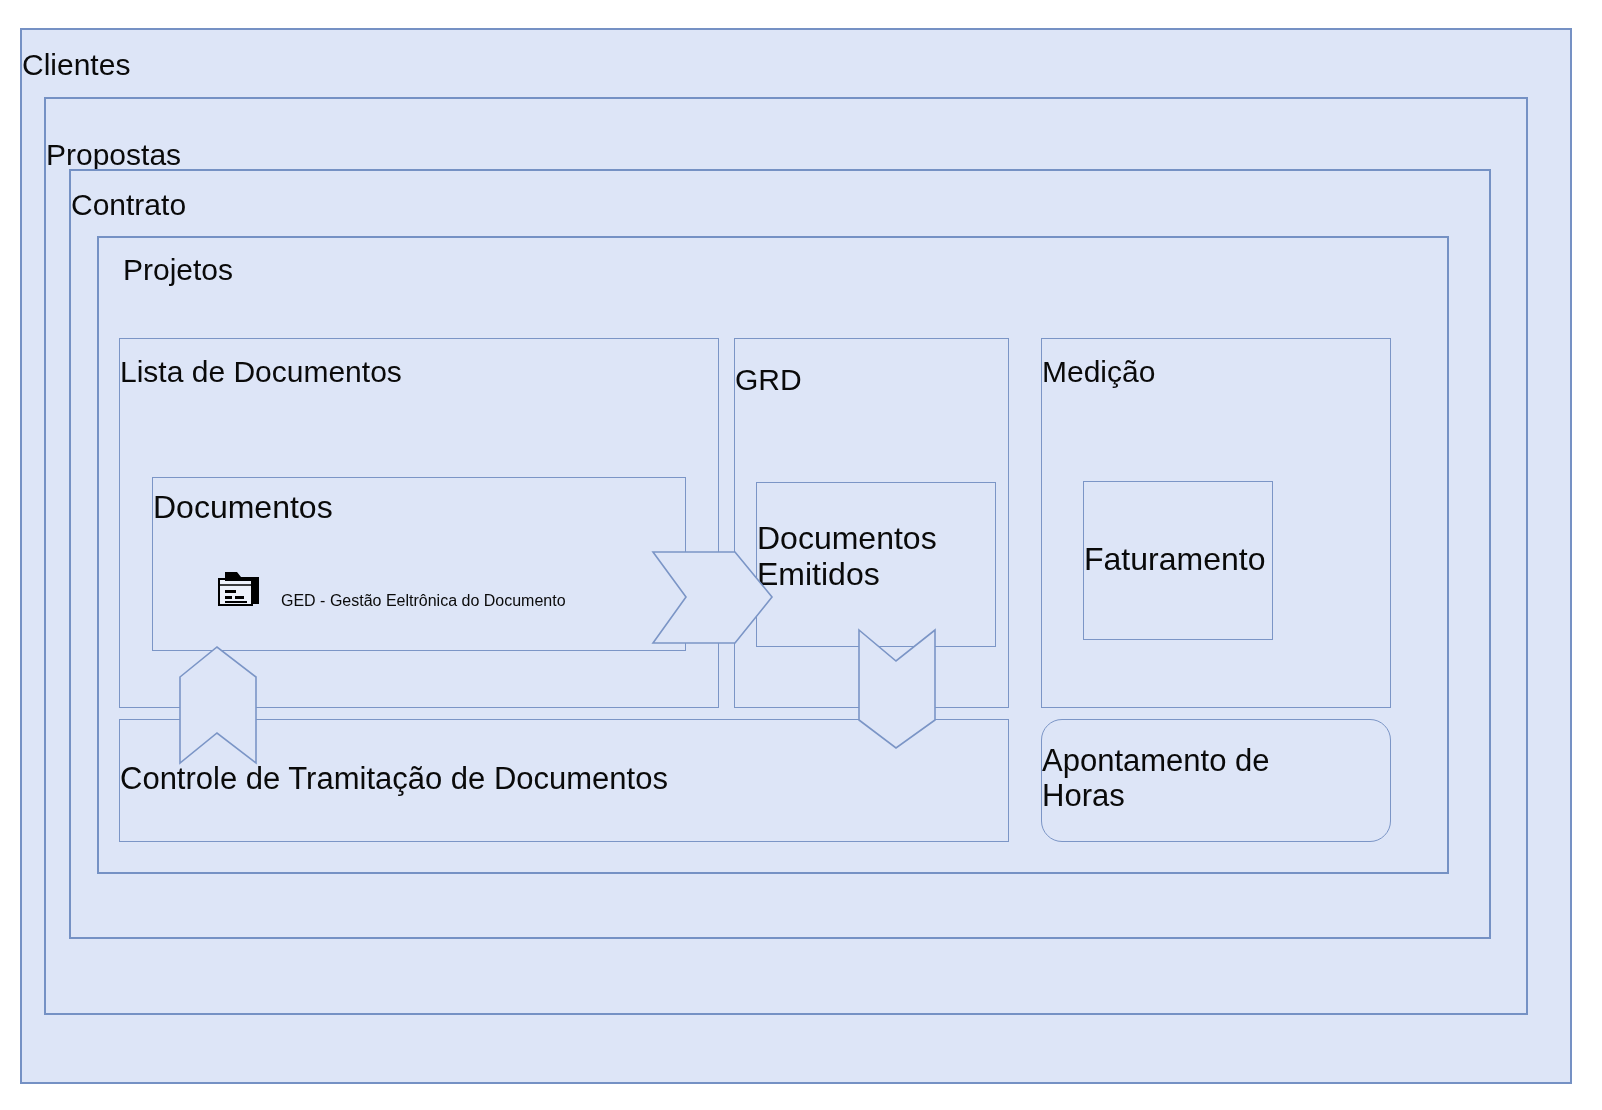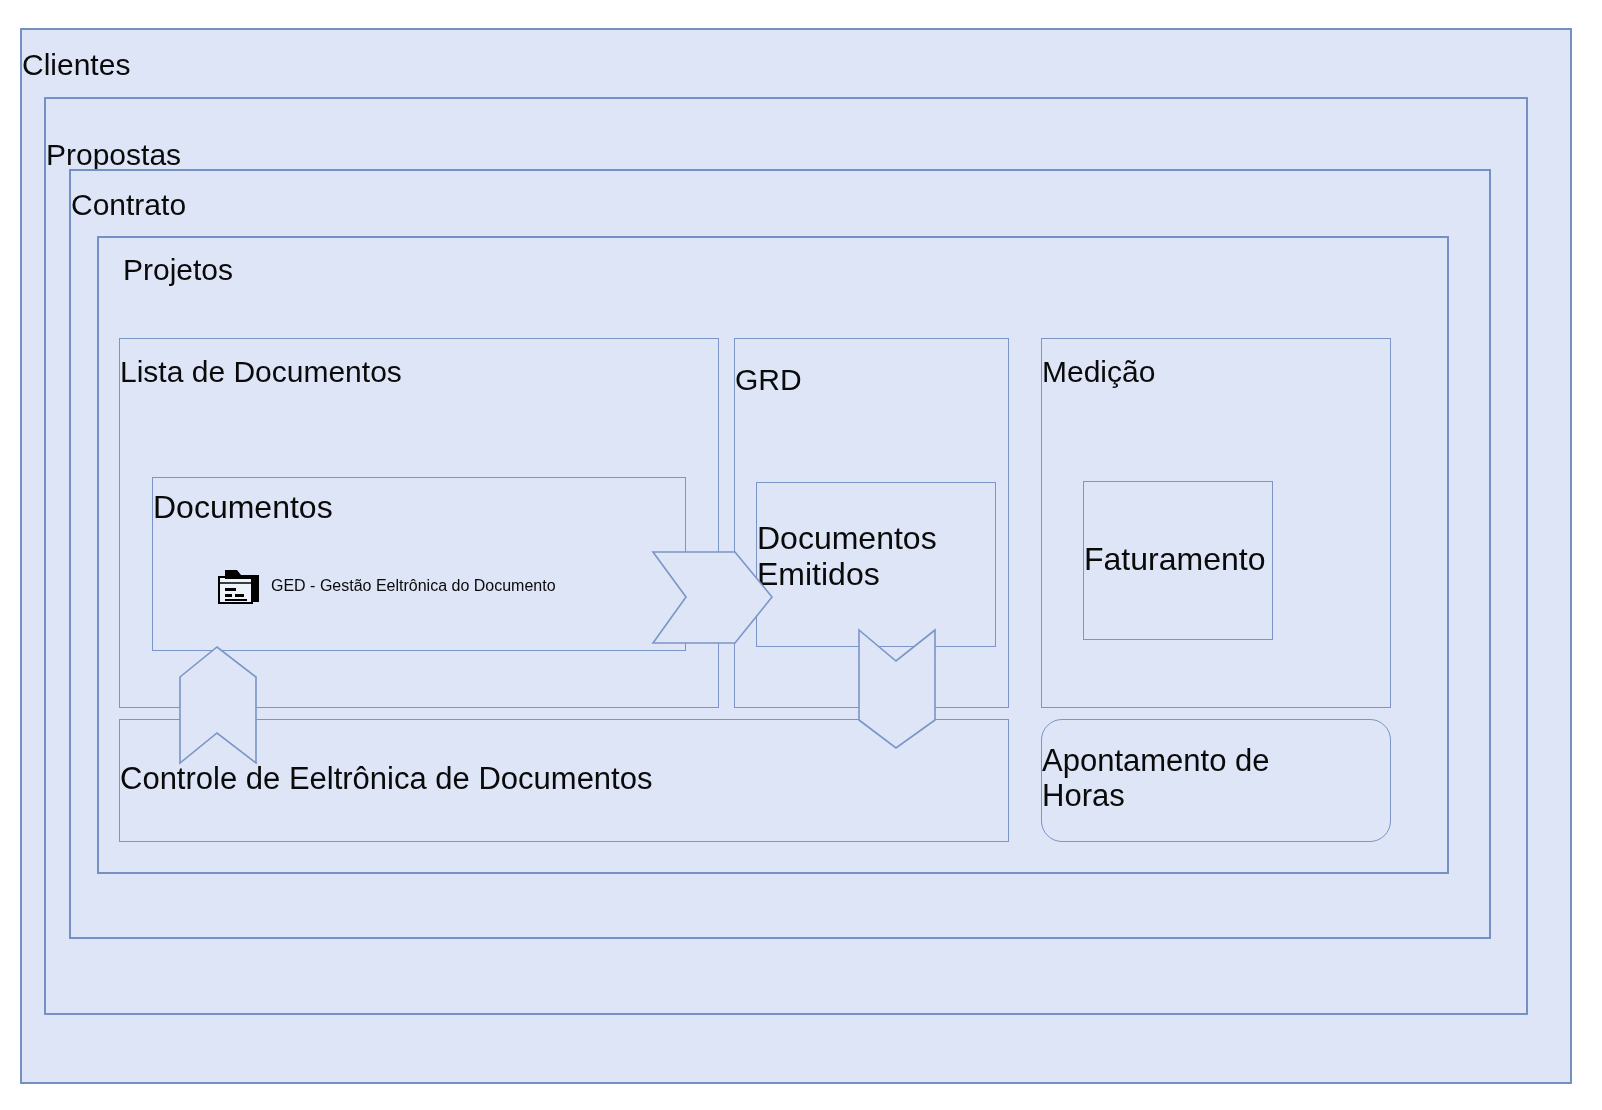--- a/index.html
+++ b/index.html
@@ -51,22 +51,22 @@
 
   
   .t-inner { font-size: 32px; }
 
   .t-big   { font-size: 31px; }
 
   
   .ged-row {
     position: absolute;
     display: flex;
-    align-items: center;
-    gap: 8px;
+    align-items: flex-end;
+    gap: 18px;
   }
   .ged-label {
     font-size: 16px;
     color: #0a0a0a;
     white-space: nowrap;
   }
 
   .arrow-svg {
     position: absolute;
     overflow: visible;
@@ -140,21 +140,21 @@
 
   <div class="abox thin" style="left:1041px; top:338px; width:350px; height:370px;">
     <div class="btitle t-col" style="top:16px;">Medição</div>
   </div>
 
   <div class="abox thin" style="left:1083px; top:481px; width:190px; height:159px;">
     <div class="btitle t-inner" style="top:60px;">Faturamento</div>
   </div>
 
   <div class="abox thin" style="left:119px; top:719px; width:890px; height:123px;">
-    <div class="btitle t-big" style="top:42px;">Controle de Eeltrônica de Documentos</div>
+    <div class="btitle t-big" style="top:42px;">Controle de Tramitação de Documentos</div>
   </div>
 
   <div class="abox thin" style="left:1041px; top:719px; width:350px; height:123px;border-radius:21px;">
     <div class="btitle t-big" style="top:24px;">Apontamento de
 Horas</div>
   </div>
 
   <svg class="arrow-svg" style="left:653px; top:550px;" width="120" height="95" viewBox="0 0 120 95" xmlns="http://www.w3.org/2000/svg">
     <polygon points="0,2 82,2 119,47 82,93 0,93 33,47"></polygon>
   </svg>

